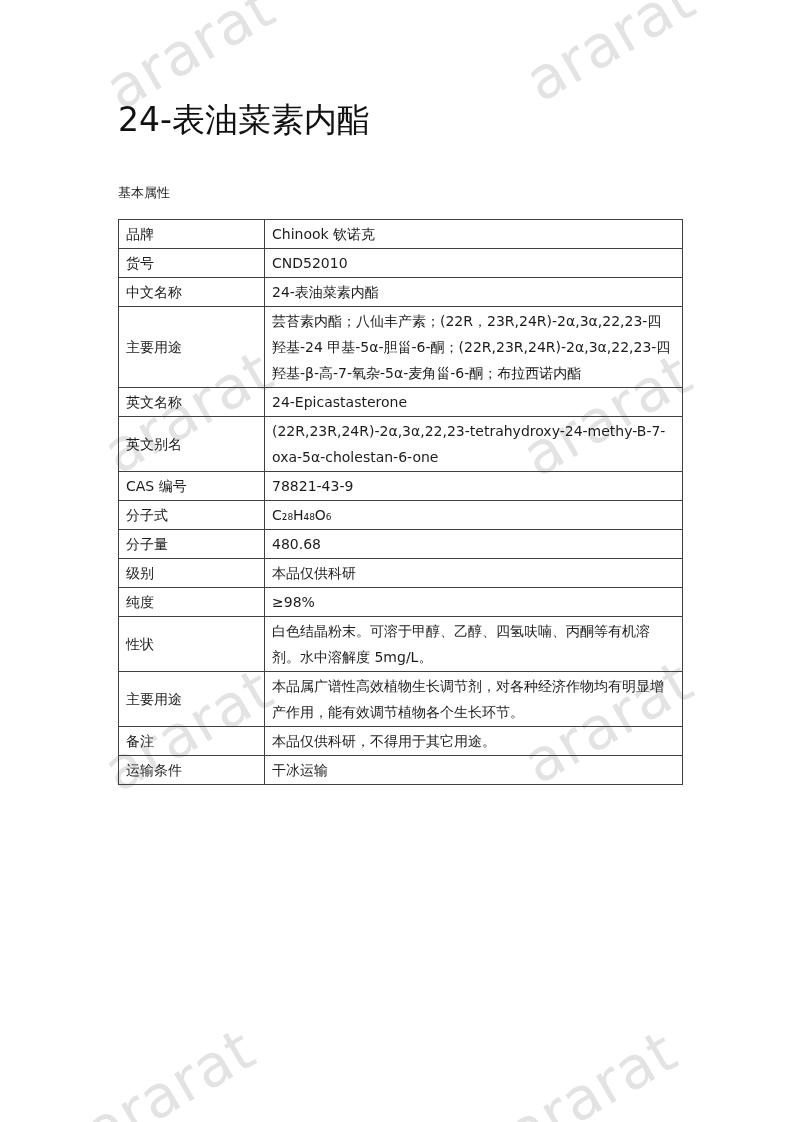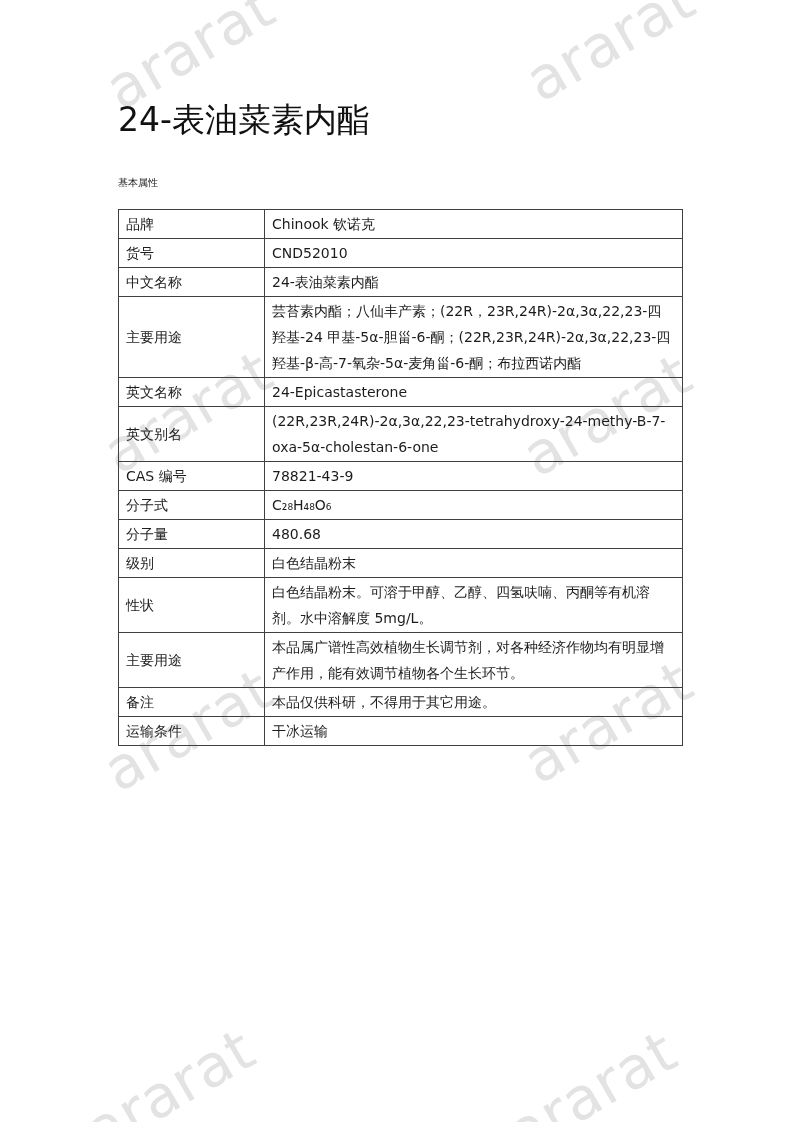--- a/index.html
+++ b/index.html
@@ -27,22 +27,22 @@
   }
   
   .content { position: relative; z-index: 1; padding: 100px 0 0 118px; }
   .doc-title {
     font-size: 33px;
     font-weight: 500;
     line-height: 40px;
     color: #111111;
   }
   .section-label {
-    margin-top: 33px;
-    font-size: 10px;
+    margin-top: 43px;
+    font-size: 13px;
     line-height: 20px;
     color: #1c1c1c;
   }
   table.props {
     margin-top: 16px;
     width: 564px;
     border-collapse: collapse;
     table-layout: fixed;
   }
   table.props col.c-label { width: 146px; }
@@ -115,21 +115,25 @@
           <tr>
             <td>分子式</td>
             <td>C₂₈H₄₈O₆</td>
           </tr>
           <tr>
             <td>分子量</td>
             <td>480.68</td>
           </tr>
           <tr>
             <td>级别</td>
-            <td>白色结晶粉末</td>
+            <td>本品仅供科研</td>
+          </tr>
+          <tr>
+            <td>纯度</td>
+            <td>≥98%</td>
           </tr>
           <tr>
             <td>性状</td>
             <td>白色结晶粉末。可溶于甲醇、乙醇、四氢呋喃、丙酮等有机溶剂。水中溶解度 5mg/L。</td>
           </tr>
           <tr>
             <td>主要用途</td>
             <td>本品属广谱性高效植物生长调节剂，对各种经济作物均有明显增产作用，能有效调节植物各个生长环节。</td>
           </tr>
           <tr>

